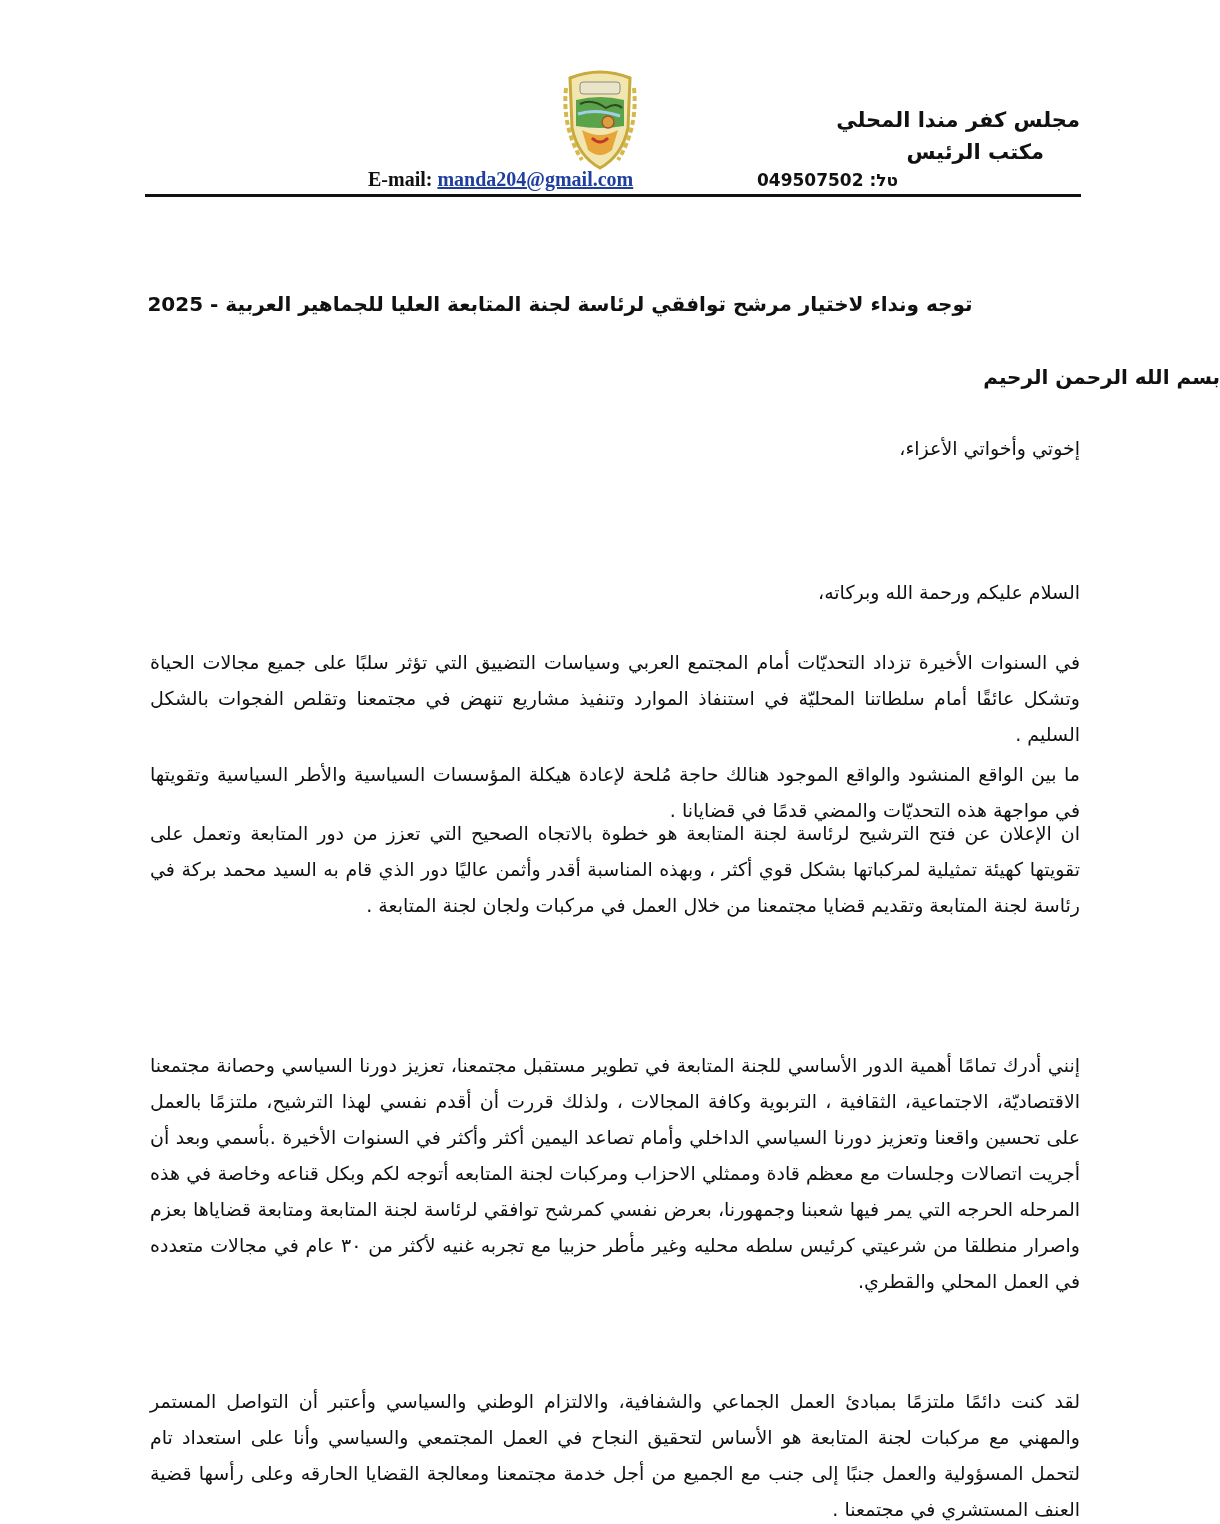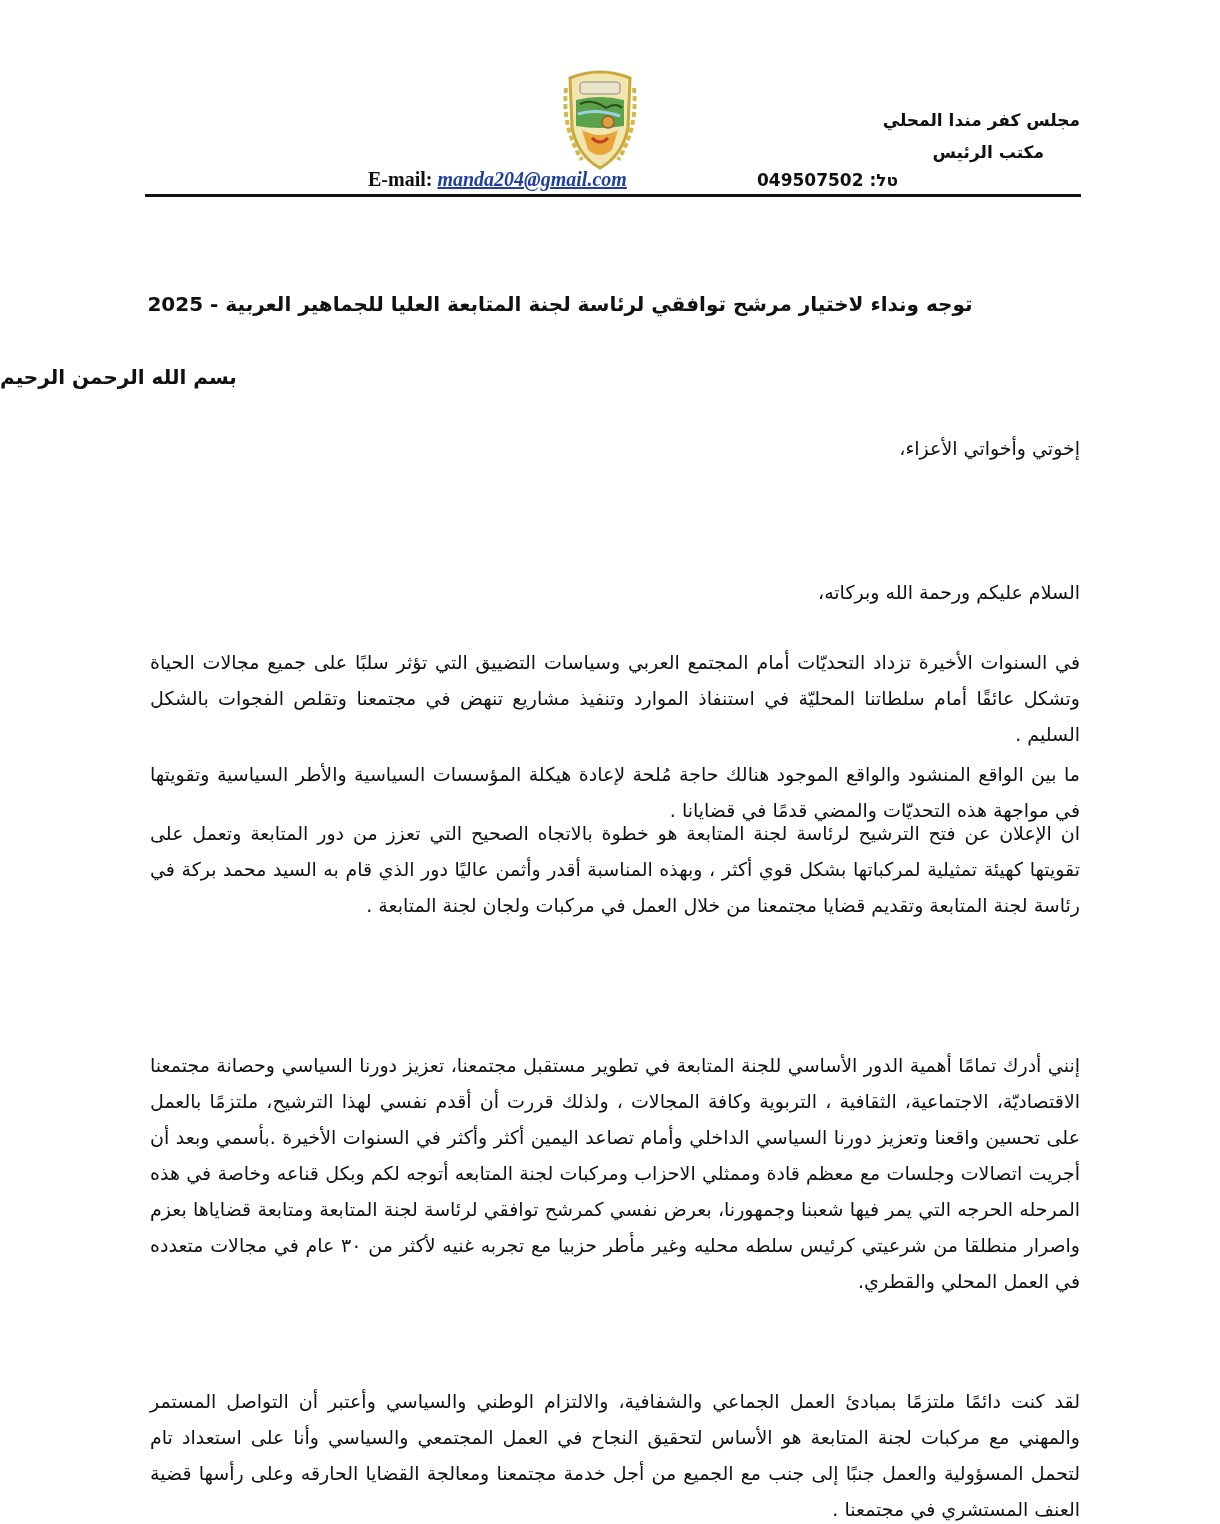--- a/index.html
+++ b/index.html
@@ -1,34 +1,34 @@
 <!DOCTYPE html>
 <html><head>
 <meta charset="utf-8">
 <style>
   html, body { margin: 0; padding: 0; background: #ffffff; }
   body { width: 1220px; height: 1524px; position: relative; overflow: hidden; font-family: "DejaVu Sans", sans-serif; color: #111; }
   .page { position: absolute; left: 0; top: 0; width: 1220px; height: 1524px; background: #fff; }
 
   
-  .lh-right { position: absolute; right: 140px; top: 104px; direction: rtl; text-align: right; font-weight: bold; font-size: 17px; line-height: 32px; }
+  .lh-right { position: absolute; right: 140px; top: 104px; direction: rtl; text-align: right; font-weight: bold; font-size: 21px; line-height: 32px; }
   .lh-right .sub { padding-right: 36px; text-align: right; }
   .lh-left { position: absolute; left: 270px; top: 108px; width: 268px; direction: rtl; text-align: right; font-weight: bold; font-size: 21px; line-height: 32px; }
   .lh-left .sub { padding-right: 8px; }
   .email-row { position: absolute; left: 368px; top: 168px; font-family: "Liberation Serif", serif; font-weight: bold; font-size: 20px; }
-  .email-row .link { color: #1f3f9f; text-decoration: underline; font-style: italic; }
+  .email-row .link { color: #1f3f9f; text-decoration: underline; }
   .phone-row { position: absolute; left: 757px; top: 170px; direction: rtl; font-weight: bold; font-size: 17px; }
   .phone-row .num { direction: ltr; unicode-bidi: embed; }
   .rule { position: absolute; left: 145px; top: 194px; width: 936px; height: 3px; background: #111; }
 
   .logo { position: absolute; left: 562px; top: 68px; width: 76px; height: 104px; }
 
   
   .title { position: absolute; left: 0; width: 1120px; top: 292px; text-align: center; direction: rtl; font-weight: bold; font-size: 20px; }
-  .basmala { position: absolute; left: 0; width: 1220px; top: 365px; text-align: left; direction: rtl; font-weight: bold; font-size: 20px; }
+  .basmala { position: absolute; left: 0; width: 1220px; top: 365px; text-align: right; direction: rtl; font-weight: bold; font-size: 20px; }
 
   .block { position: absolute; right: 140px; direction: rtl; text-align: right; font-size: 19px; line-height: 36px; }
   .greet { top: 430px; width: 700px; }
   .salam { top: 574px; width: 700px; }
   .para { width: 930px; text-align: justify; text-align-last: right; }
   .p1 { top: 644px; }
   .p2 { top: 756px; }
   .p3 { top: 815px; }
   .p4 { top: 1047px; }
   .p5 { top: 1383px; }

